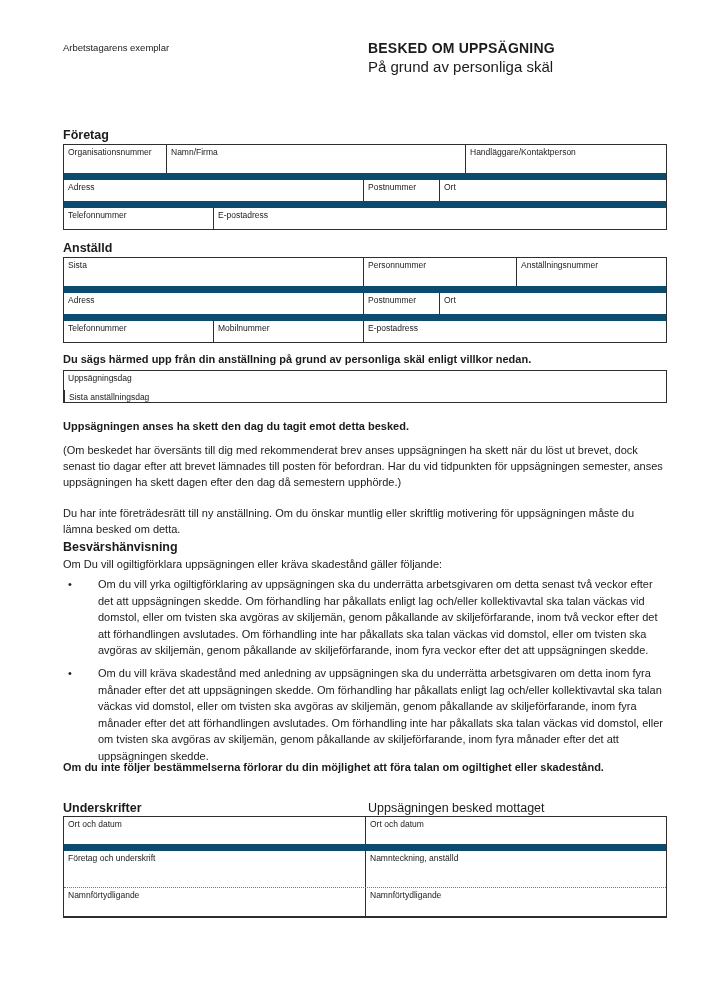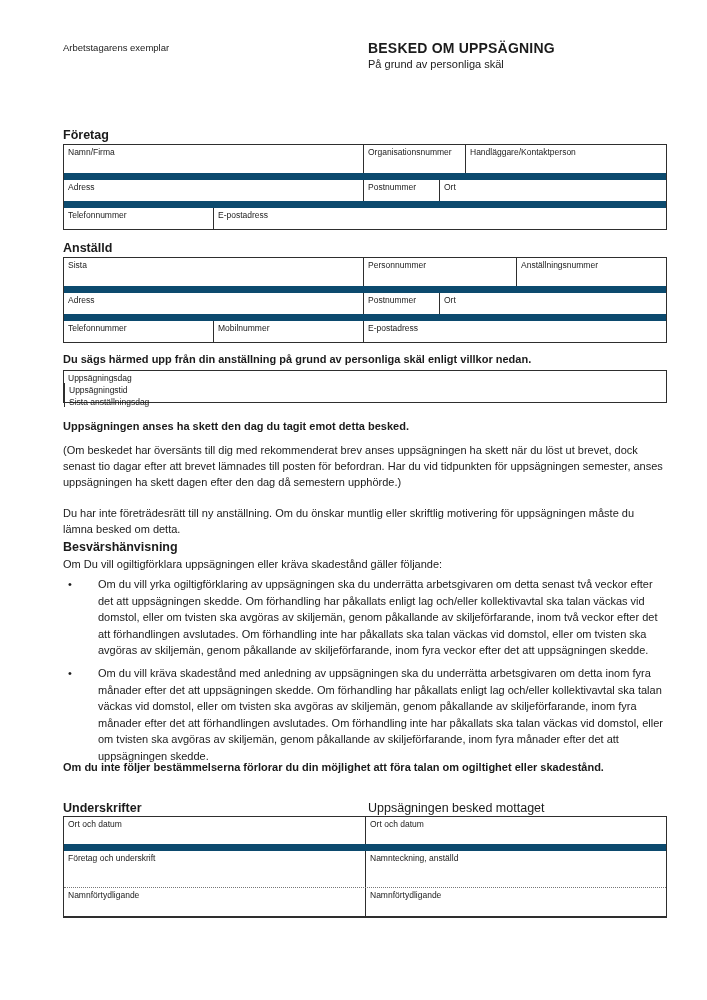--- a/index.html
+++ b/index.html
@@ -9,21 +9,21 @@
     position:relative; width:707px; height:1000px; margin:0 auto;
     background:#ffffff; color:#1b1b1b; overflow:hidden;
     box-shadow:0 0 4px rgba(0,0,0,.25);
   }
   .abs { position:absolute; }
 
   
   .copy-label { left:63px; top:42px; font-size:9.5px; }
   .title-block { left:368px; top:40px; }
   .doc-title { font-size:14px; font-weight:bold; letter-spacing:.2px; }
-  .doc-subtitle { font-size:11px; margin-top:2px; }
+  .doc-subtitle { font-size:15px; margin-top:2px; }
 
   
   .sec-heading { font-size:12.5px; font-weight:bold; }
 
   
   .ftable { left:63px; width:604px; border:1px solid #2e2e2e; background:#fff; }
   .frow { display:flex; width:100%; }
   .frow + .frow { border-top:7px solid #0c4a6e; }
   .fcell { position:relative; height:100%; padding:2px 3px 0 4px; }
   .fcell + .fcell { border-left:1px solid #2e2e2e; }
@@ -60,26 +60,26 @@
 
   <div class="abs copy-label">Arbetstagarens exemplar</div>
   <div class="abs title-block">
     <div class="doc-title">BESKED OM UPPSÄGNING</div>
     <div class="doc-subtitle">På grund av personliga skäl</div>
   </div>
 
   <div class="abs sec-heading" style="left:63px; top:128px;">Företag</div>
   <div class="abs ftable h28" style="top:144px;">
     <div class="frow">
-      <div class="fcell w299">
-          <span class="lbl">Namn/Firma</span>
-        </div>
       <div class="fcell w102">
           <span class="lbl">Organisationsnummer</span>
         </div>
+      <div class="fcell w299">
+          <span class="lbl">Namn/Firma</span>
+        </div>
       <div class="fcell grow">
           <span class="lbl">Handläggare/Kontaktperson</span>
         </div>
     </div>
     <div class="frow">
       <div class="fcell w299">
           <span class="lbl">Adress</span>
         </div>
       <div class="fcell w76">
           <span class="lbl">Postnummer</span>
@@ -133,23 +133,20 @@
           <span class="lbl">E-postadress</span>
         </div>
     </div>
   </div>
 
   <div class="abs para bold" style="top:351px;">Du sägs härmed upp från din anställning på grund av personliga skäl enligt villkor nedan.</div>
   <div class="abs ftable h31" style="top:370px;">
     <div class="frow">
       <div class="fcell w149">
           <span class="lbl">Uppsägningsdag</span>
-        </div>
-      <div class="fcell w152">
-          <span class="lbl">Uppsägningstid</span>
         </div>
       <div class="fcell grow">
           <span class="lbl">Sista anställningsdag</span>
         </div>
     </div>
   </div>
 
   <div class="abs para bold" style="top:418px;">Uppsägningen anses ha skett den dag du tagit emot detta besked.</div>
   <div class="abs para" style="top:442px;">(Om beskedet har översänts till dig med rekommenderat brev anses uppsägningen ha skett när du löst ut brevet, dock senast tio dagar efter att brevet lämnades till posten för befordran. Har du vid tidpunkten för uppsägningen semester, anses uppsägningen ha skett dagen efter den dag då semestern upphörde.)</div>
   <div class="abs para" style="top:505px;">Du har inte företrädesrätt till ny anställning. Om du önskar muntlig eller skriftlig motivering för uppsägningen måste du lämna besked om detta.</div>

